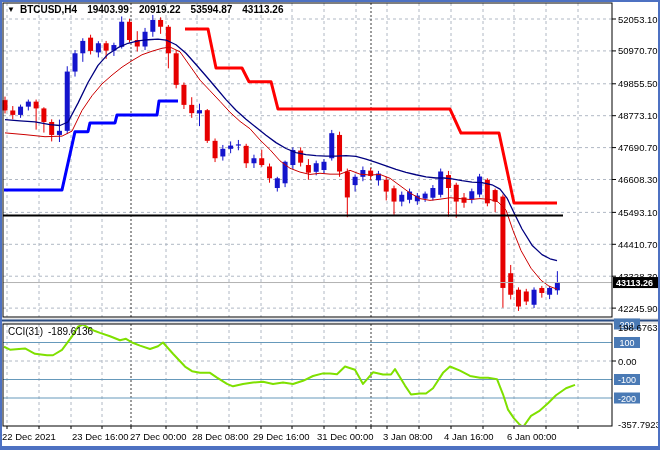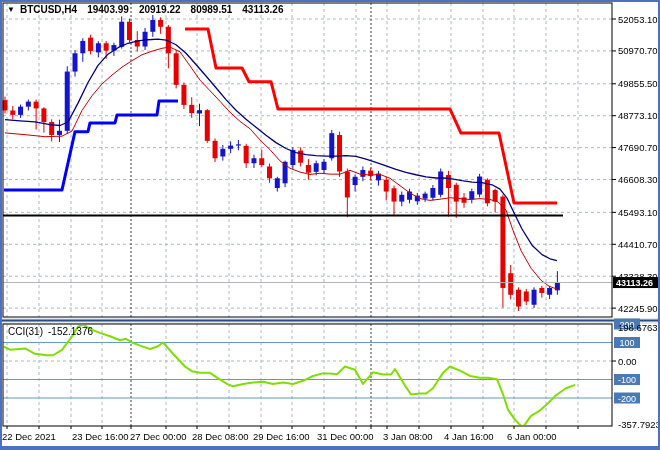--- a/index.html
+++ b/index.html
@@ -293,22 +293,22 @@
       <rect x="614" y="374" width="26" height="11" fill="#4a7ab5"></rect>
       <text x="627" y="383" text-anchor="middle" fill="#fff" font-size="9" font-family="&quot;Liberation Sans&quot;,sans-serif">-100</text>
       <rect x="614" y="392.5" width="26" height="11" fill="#4a7ab5"></rect>
       <text x="627" y="401.5" text-anchor="middle" fill="#fff" font-size="9" font-family="&quot;Liberation Sans&quot;,sans-serif">-200</text>
       <text x="618" y="330.7448845" text-anchor="start" fill="#000" font-size="9.5" font-family="&quot;Liberation Sans&quot;,sans-serif">198.6763</text>
       <rect x="613" y="277.0464831999999" width="47" height="11" fill="#000000"></rect>
       <text x="616" y="286.0464831999999" text-anchor="start" fill="#ffffff" font-size="9" font-family="&quot;Liberation Sans&quot;,sans-serif" font-weight="700">43113.26</text>
     </svg>
 
   <div id="header">
-    <span class="tri">▼</span><span class="v">BTCUSD,H4</span><span class="v">19403.99</span><span class="v">20919.22</span><span class="v">80989.51</span><span class="v">43113.26</span>
+    <span class="tri">▼</span><span class="v">BTCUSD,H4</span><span class="v">19403.99</span><span class="v">20919.22</span><span class="v">53594.87</span><span class="v">43113.26</span>
   </div>
 
   <div id="cci-title">
-    <span>CCI(31)</span><span class="v">-152.1376</span>
+    <span>CCI(31)</span><span class="v">-189.6136</span>
   </div>
 
   <div id="frame"></div>
   <div id="frame-bottom"></div>
 </div>
 
 </body></html>

